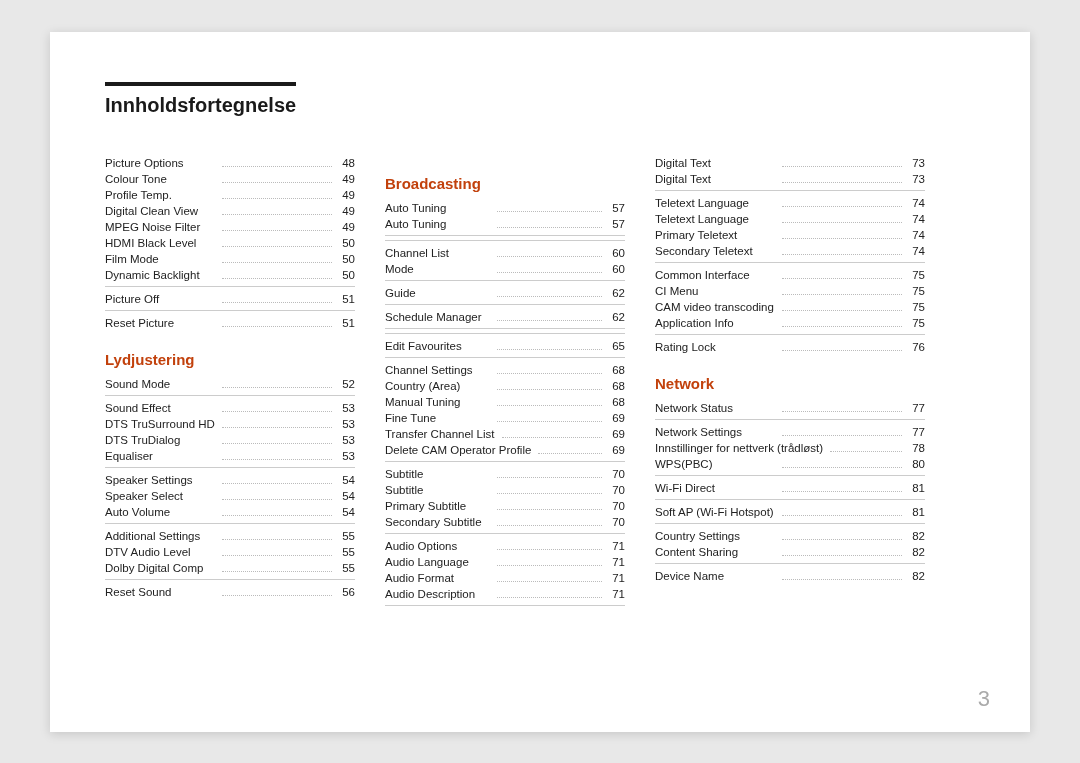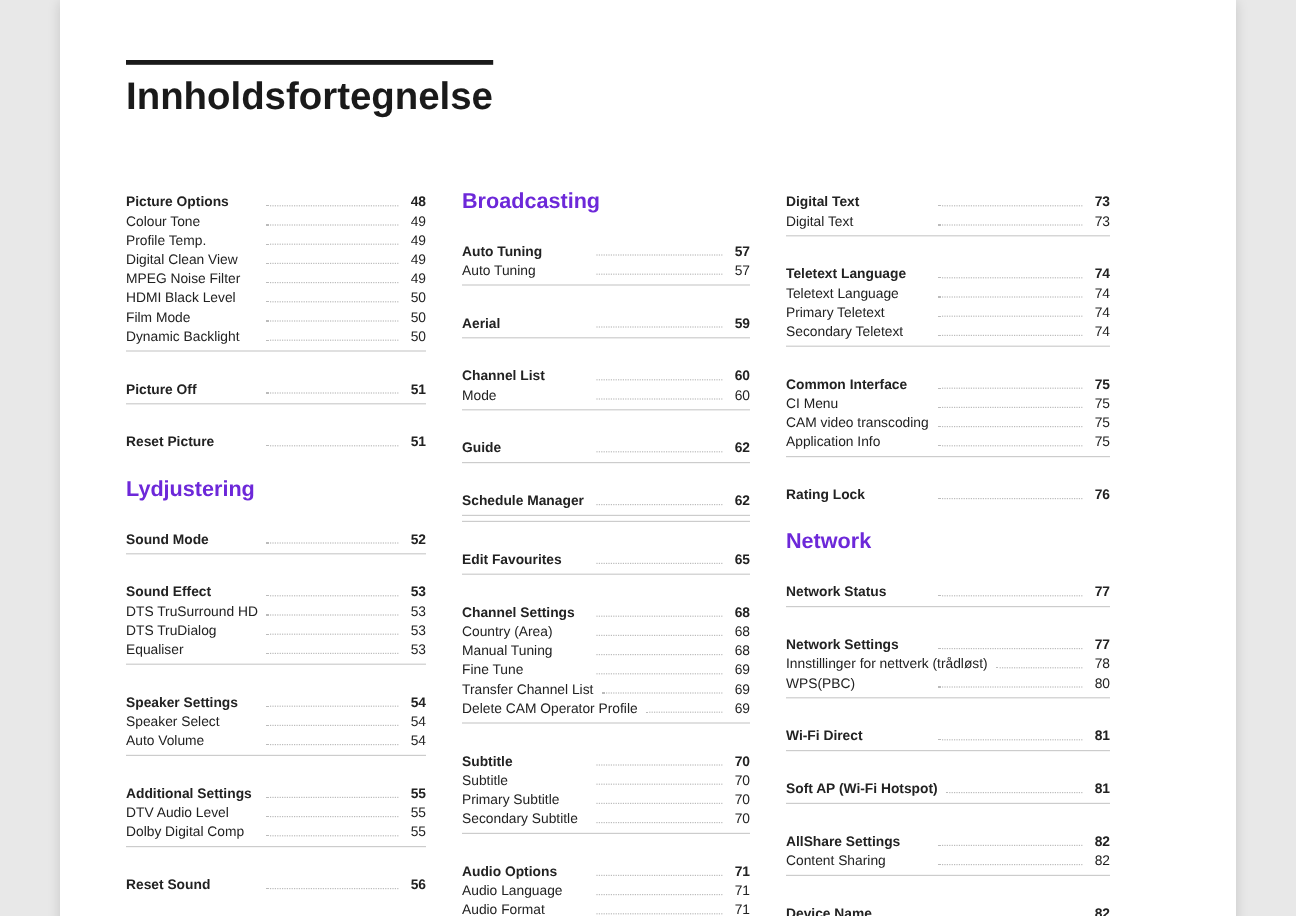--- a/index.html
+++ b/index.html
@@ -13,44 +13,44 @@
     }
     .page {
       background: #fff;
       width: 980px;
       min-height: 700px;
       padding: 50px 55px 40px 55px;
       position: relative;
       box-shadow: 0 2px 10px rgba(0,0,0,0.15);
     }
     .page-title {
-      font-size: 32px;
+      font-size: 20px;
       font-weight: 700;
       color: #1a1a1a;
       margin-bottom: 30px;
       padding-bottom: 8px;
       border-top: 4px solid #1a1a1a;
       display: inline-block;
       padding-top: 8px;
     }
     .columns-wrapper {
       display: flex;
       gap: 0;
       width: 100%;
     }
     .col {
       flex: 1;
       padding-right: 30px;
     }
     .col:last-child { padding-right: 0; }
 
     .section-title {
-      font-size: 18px;
+      font-size: 15px;
       font-weight: 700;
-      color: #6d28d9;
+      color: #c2410c;
       margin-bottom: 8px;
       margin-top: 20px;
     }
     .page-number {
       position: absolute;
       bottom: 20px;
       right: 40px;
       font-size: 22px;
       color: #aaa;
       font-weight: 300;
@@ -63,21 +63,21 @@
       vertical-align: middle;
       height: 1px;
     }
     .toc-row {
       display: flex;
       align-items: baseline;
       padding: 2px 0;
       font-size: 11.5px;
       color: #222;
     }
-    .toc-row.bold { font-weight: 700; margin-top: 24px; }
+    .toc-row.bold { font-weight: 400; }
     .toc-row .label { flex: 1; white-space: nowrap; padding-right: 4px; }
     .toc-row .num { text-align: right; white-space: nowrap; min-width: 20px; }
     .toc-divider {
       border-bottom: 1px solid #ccc;
       margin: 3px 0 4px 0;
     }
   </style>
 </head>
 <body>
 
@@ -218,25 +218,20 @@
             <span class="label">Auto Tuning</span>
             <span class="dot-leader"></span>
             <span class="num">57</span>
           </div>
           <div class="toc-row">
             <span class="label">Auto Tuning</span>
             <span class="dot-leader"></span>
             <span class="num">57</span>
           </div>
           <div class="toc-divider"></div>
-          <div class="toc-row bold">
-            <span class="label">Aerial</span>
-            <span class="dot-leader"></span>
-            <span class="num">59</span>
-          </div>
           <div class="toc-divider"></div>
           <div class="toc-row bold">
             <span class="label">Channel List</span>
             <span class="dot-leader"></span>
             <span class="num">60</span>
           </div>
           <div class="toc-row">
             <span class="label">Mode</span>
             <span class="dot-leader"></span>
             <span class="num">60</span>
@@ -428,21 +423,21 @@
             <span class="num">81</span>
           </div>
           <div class="toc-divider"></div>
           <div class="toc-row bold">
             <span class="label">Soft AP (Wi-Fi Hotspot)</span>
             <span class="dot-leader"></span>
             <span class="num">81</span>
           </div>
           <div class="toc-divider"></div>
           <div class="toc-row bold">
-            <span class="label">AllShare Settings</span>
+            <span class="label">Country Settings</span>
             <span class="dot-leader"></span>
             <span class="num">82</span>
           </div>
           <div class="toc-row">
             <span class="label">Content Sharing</span>
             <span class="dot-leader"></span>
             <span class="num">82</span>
           </div>
           <div class="toc-divider"></div>
           <div class="toc-row bold">

